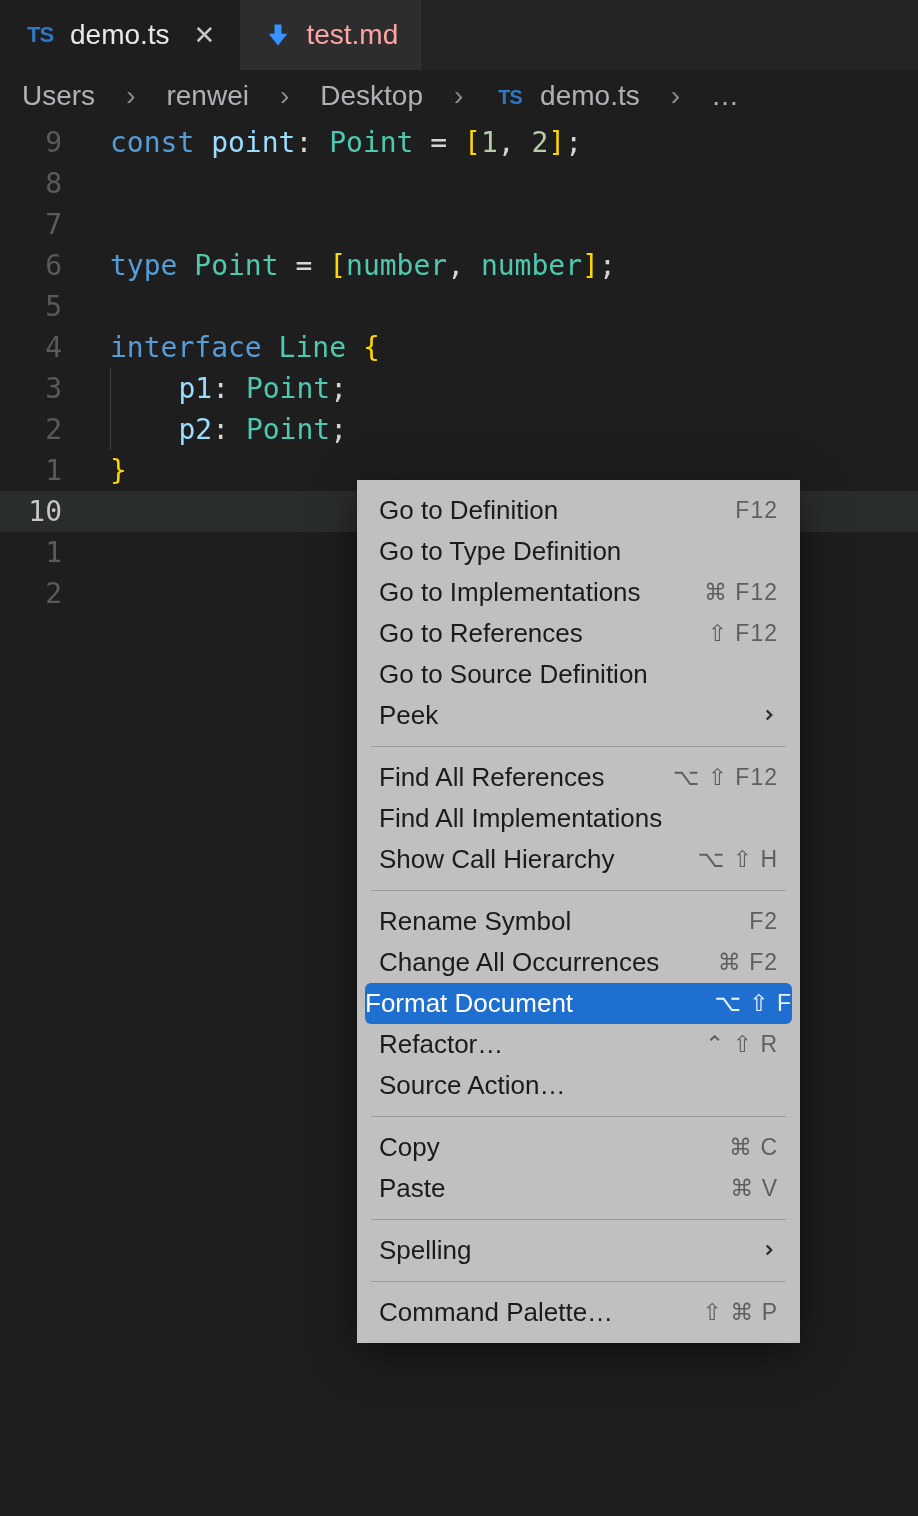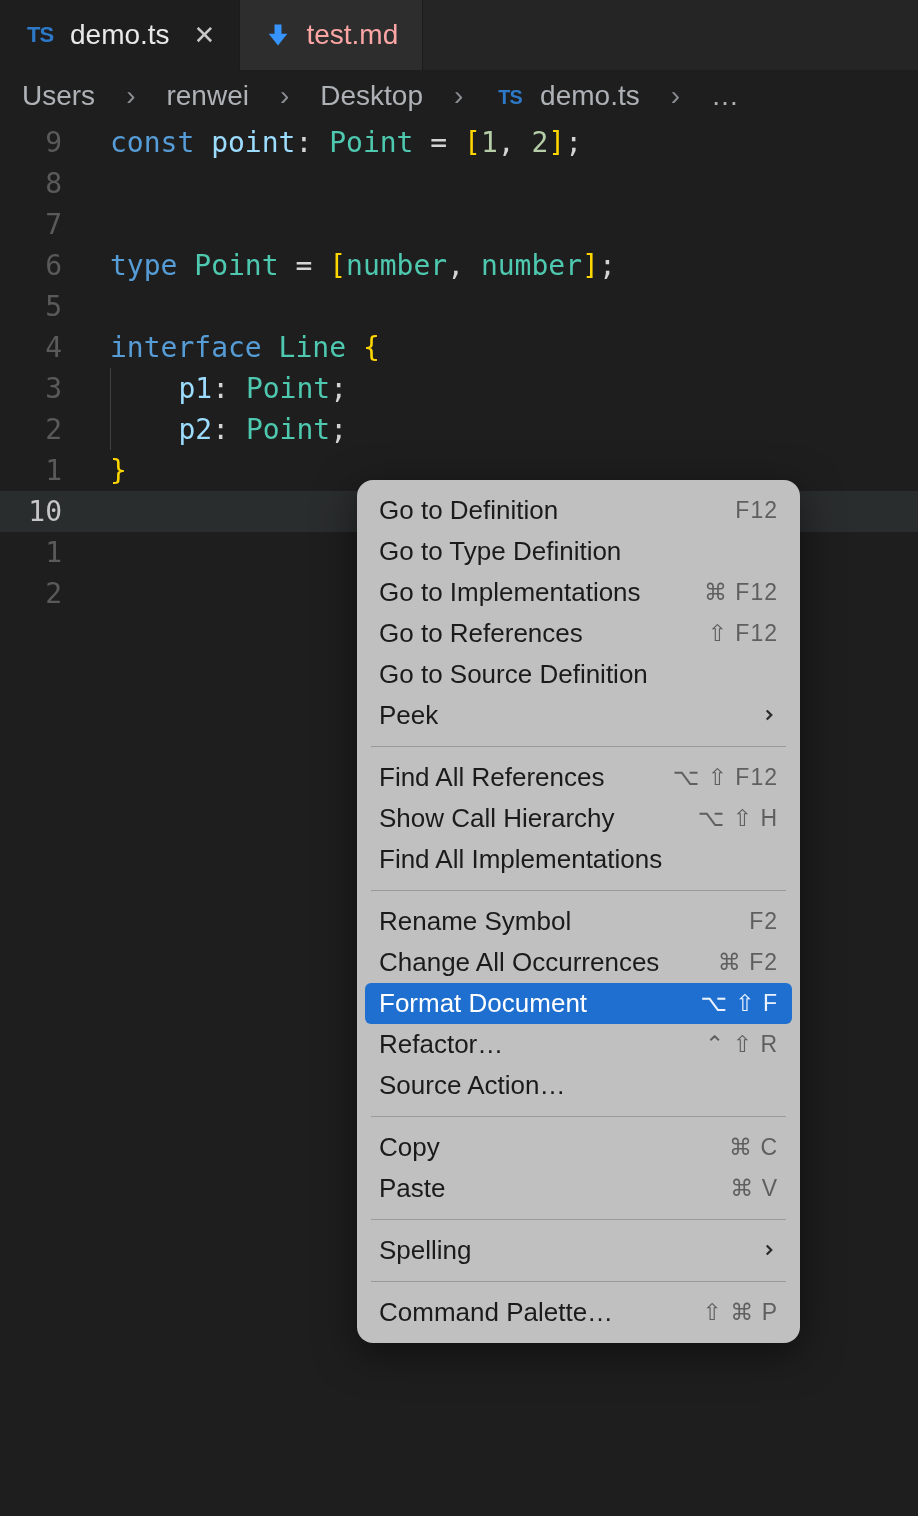--- a/index.html
+++ b/index.html
@@ -63,29 +63,29 @@
   .tk-type { color:#4ec9b0; }
   .tk-var  { color:#9cdcfe; }
   .tk-prop { color:#9cdcfe; }
   .tk-num  { color:#b5cea8; }
   .tk-pun  { color:#d4d4d4; }
   .tk-br   { color:#ffd700; }
 
   
   .context-menu {
     position: absolute; left: 357px; top: 480px;
-    width: 443px; background: #c0c0c0; border-radius: 16px;
+    width: 443px; background: #c0c0c0; border-radius: 0;
     box-shadow: 0 10px 40px rgba(0,0,0,.5);
     padding: 10px 0; color: #1b1b1b; font-size: 26px;
   }
   .menu-item {
     display:flex; align-items:center; justify-content:space-between;
     padding: 6px 22px; height: 41px; cursor: default;
   }
-  .menu-item.highlight { background:#1f6fd0; color:#ffffff; border-radius:6px; margin:0 8px; padding:6px 14px; }
+  .menu-item.highlight { background:#1f6fd0; color:#ffffff; border-radius:6px; margin:0 8px; padding:6px 0; }
   .menu-item .kbd { color:#5f5f5f; font-size:23px; letter-spacing:1px; }
   .menu-item.highlight .kbd { color:#eaf2ff; }
   .menu-sep { height:1px; background:#9a9a9a; margin:10px 14px; }
   .submenu-chevron { color:#2a2a2a; }
   .submenu-chevron svg { width:18px; height:18px; }
 </style>
 </head>
 <body>
 
 <div class="tabs">
@@ -196,26 +196,26 @@
       <span class="submenu-chevron"><svg viewBox="0 0 24 24" fill="none" stroke="currentColor" stroke-width="3">
           <polyline points="9 6 15 12 9 18"></polyline>
         </svg></span>
     </div>
     <div class="menu-sep"></div>
     <div class="menu-item">
       <span>Find All References</span>
       <span class="kbd">⌥ ⇧ F12</span>
     </div>
     <div class="menu-item">
+      <span>Find All Implementations</span>
+      <span class="kbd"></span>
+    </div>
+    <div class="menu-item">
       <span>Show Call Hierarchy</span>
       <span class="kbd">⌥ ⇧ H</span>
-    </div>
-    <div class="menu-item">
-      <span>Find All Implementations</span>
-      <span class="kbd"></span>
     </div>
     <div class="menu-sep"></div>
     <div class="menu-item">
       <span>Rename Symbol</span>
       <span class="kbd">F2</span>
     </div>
     <div class="menu-item">
       <span>Change All Occurrences</span>
       <span class="kbd">⌘ F2</span>
     </div>

